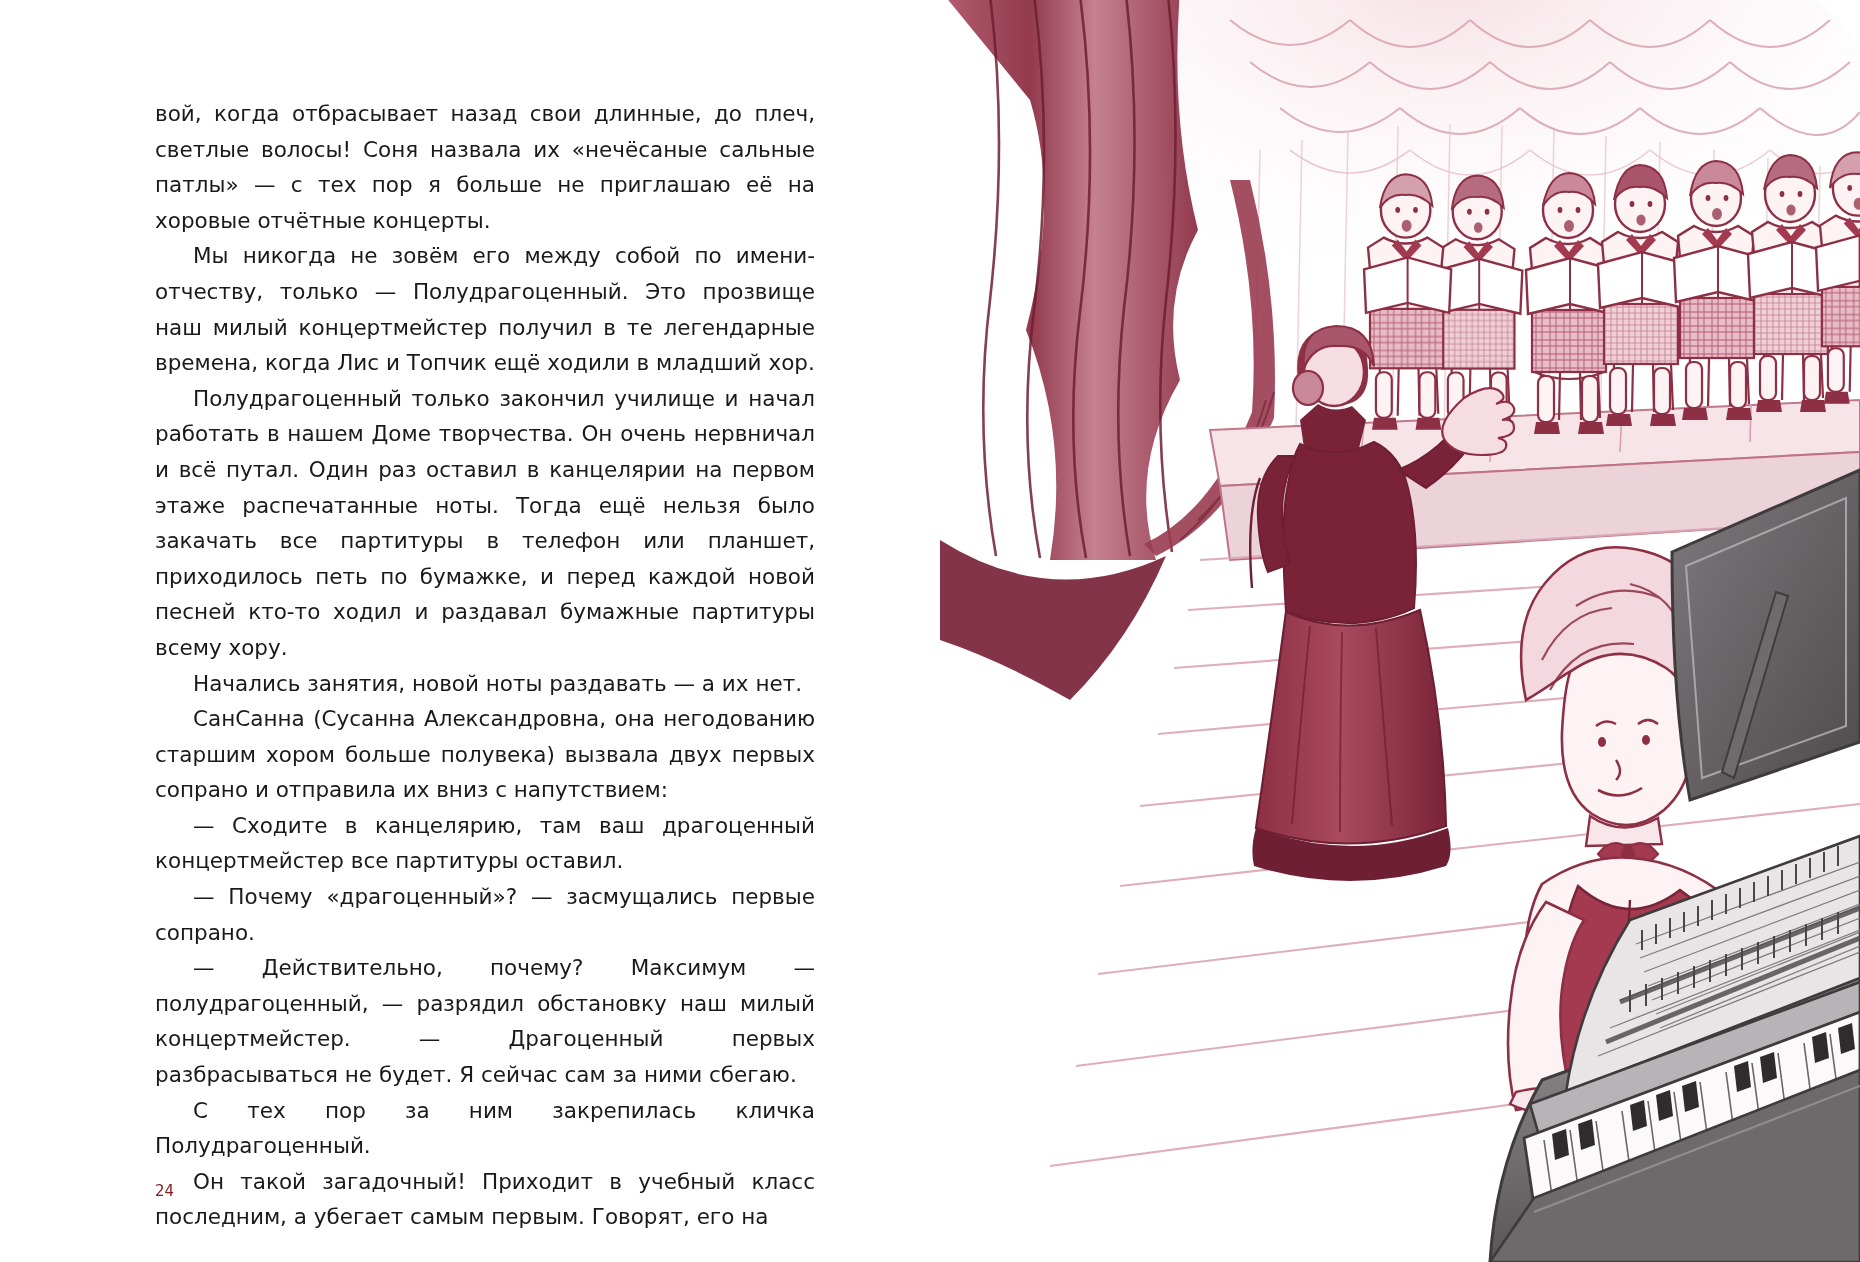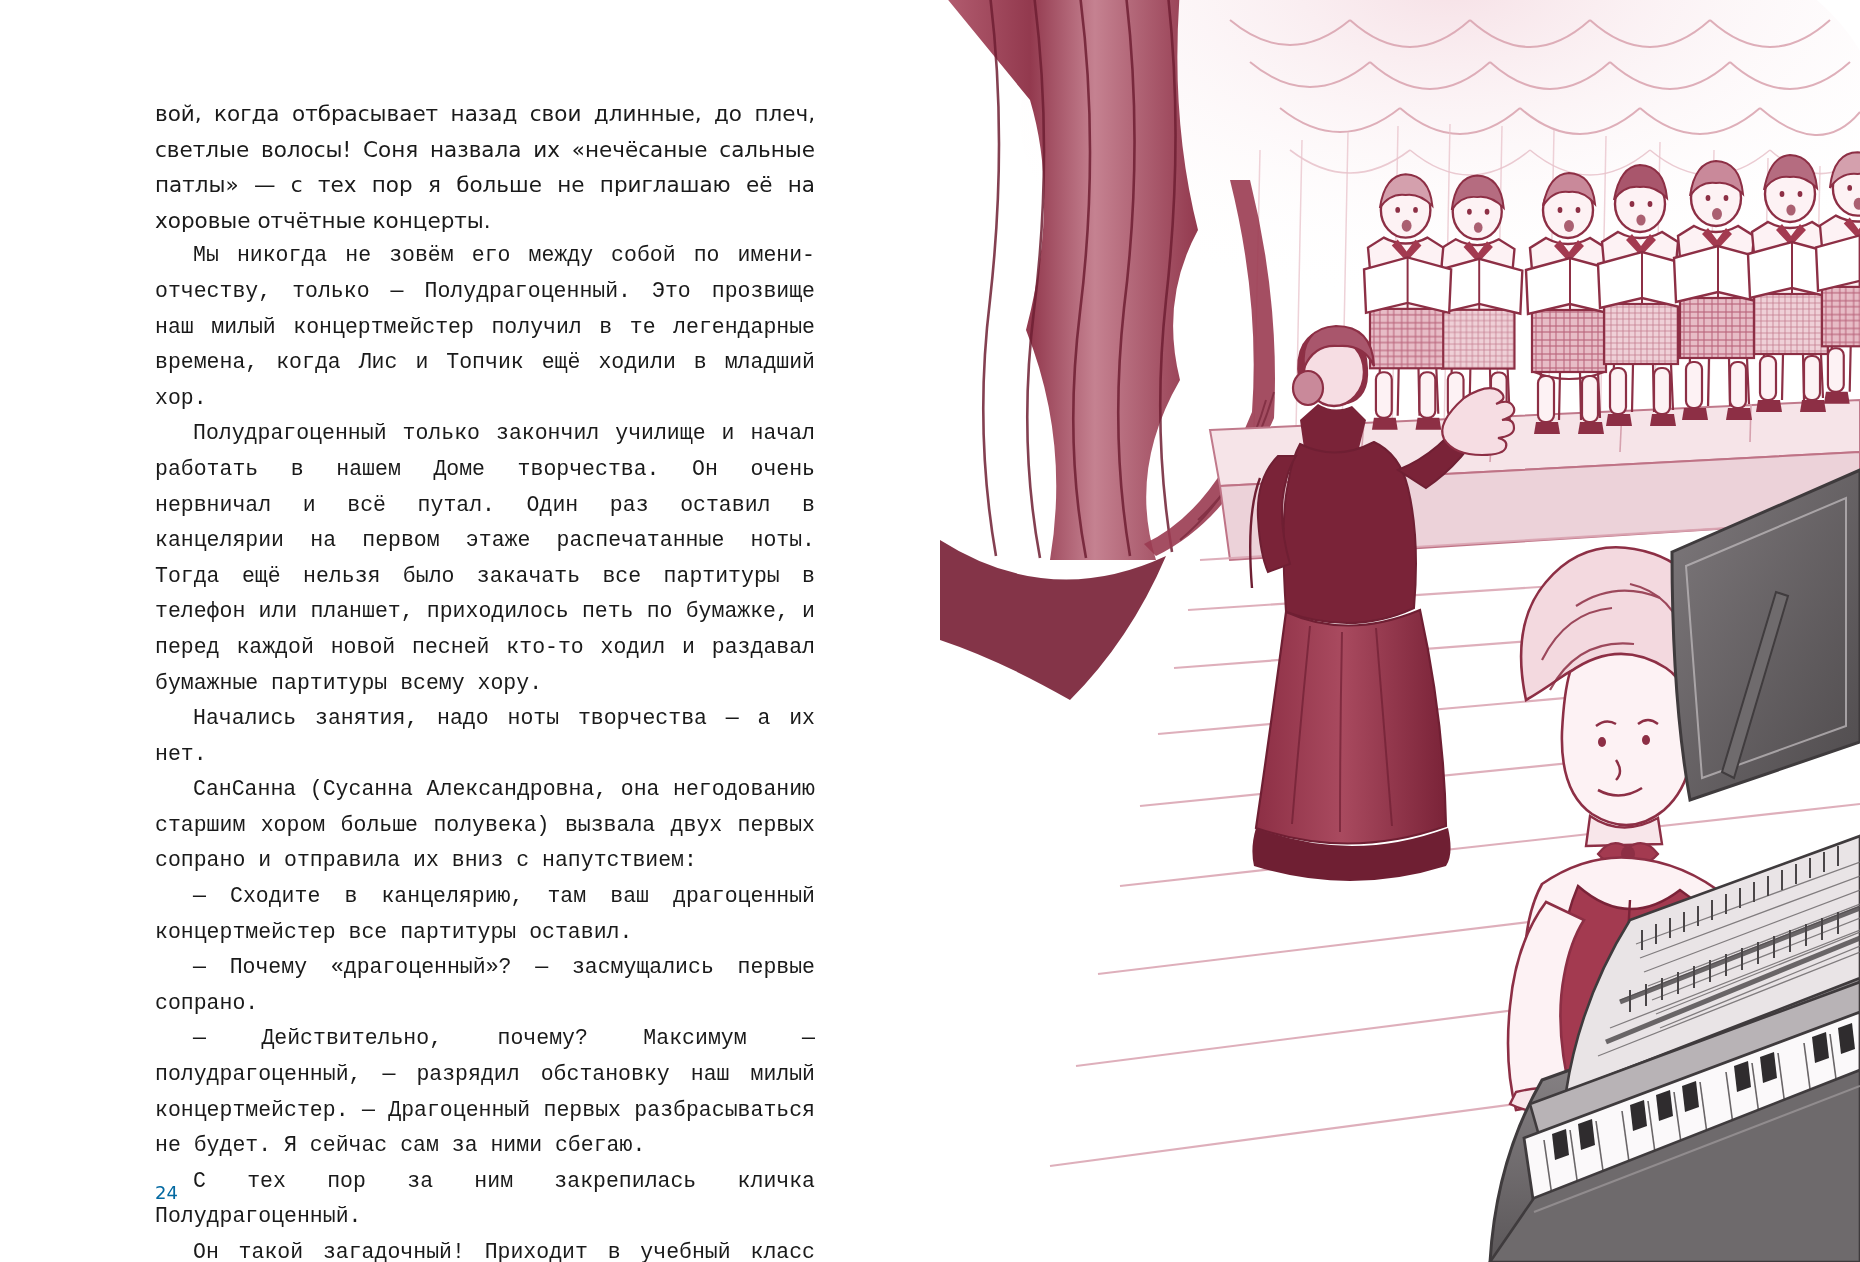--- a/index.html
+++ b/index.html
@@ -37,29 +37,28 @@
     text-align: justify;
     text-justify: inter-word;
     hyphens: manual;
   }
   .body-text p {
     margin: 0;
     text-indent: 0;
   }
   .body-text p.indent {
     text-indent: 38px;
-    font-family: Liberation Mono, monospace;
   }
   .page-number {
     position: absolute;
     left: 155px;
     top: 1182px;
     font-family: "DejaVu Sans", sans-serif;
-    font-size: 18px;
-    color: #0369a1;
+    font-size: 15px;
+    color: #7f1d1d;
   }
 
   
   .page-right {
     position: relative;
     width: 930px;
     height: 1262px;
     overflow: hidden;
     background: #ffffff;
   }
@@ -75,21 +74,21 @@
 </head>
 <body>
 
 <div class="spread">
 
   <div class="page-left">
     <div class="body-text">
       <p>вой, когда отбрасывает назад свои длинные, до плеч, светлые волосы! Соня назвала их «нечёсаные сальные патлы» — с тех пор я больше не приглашаю её на хоровые отчётные концерты.</p>
       <p class="indent">Мы никогда не зовём его между собой по имени-отчеству, только — Полудрагоценный. Это прозвище наш милый концертмейстер получил в те легендарные времена, когда Лис и Топчик ещё ходили в младший хор.</p>
       <p class="indent">Полудрагоценный только закончил училище и начал работать в нашем Доме творчества. Он очень нервничал и всё путал. Один раз оставил в канцелярии на первом этаже распечатанные ноты. Тогда ещё нельзя было закачать все партитуры в телефон или планшет, приходилось петь по бумажке, и перед каждой новой песней кто-то ходил и раздавал бумажные партитуры всему хору.</p>
-      <p class="indent">Начались занятия, надо ноты творчества — а их нет.</p>
+      <p class="indent">Начались занятия, новой ноты раздавать — а их нет.</p>
       <p class="indent">СанСанна (Сусанна Александровна, она негодованию старшим хором больше полувека) вызвала двух первых сопрано и отправила их вниз с напутствием:</p>
       <p class="indent">— Сходите в канцелярию, там ваш драгоценный концертмейстер все партитуры оставил.</p>
       <p class="indent">— Почему «драгоценный»? — засмущались первые сопрано.</p>
       <p class="indent">— Действительно, почему? Максимум — полудрагоценный, — разрядил обстановку наш милый концертмейстер. — Драгоценный первых разбрасываться не будет. Я сейчас сам за ними сбегаю.</p>
       <p class="indent">С тех пор за ним закрепилась кличка Полудрагоценный.</p>
       <p class="indent">Он такой загадочный! Приходит в учебный класс последним, а убегает самым первым. Говорят, его на</p>
     </div>
     <div class="page-number">24</div>
   </div>
 

